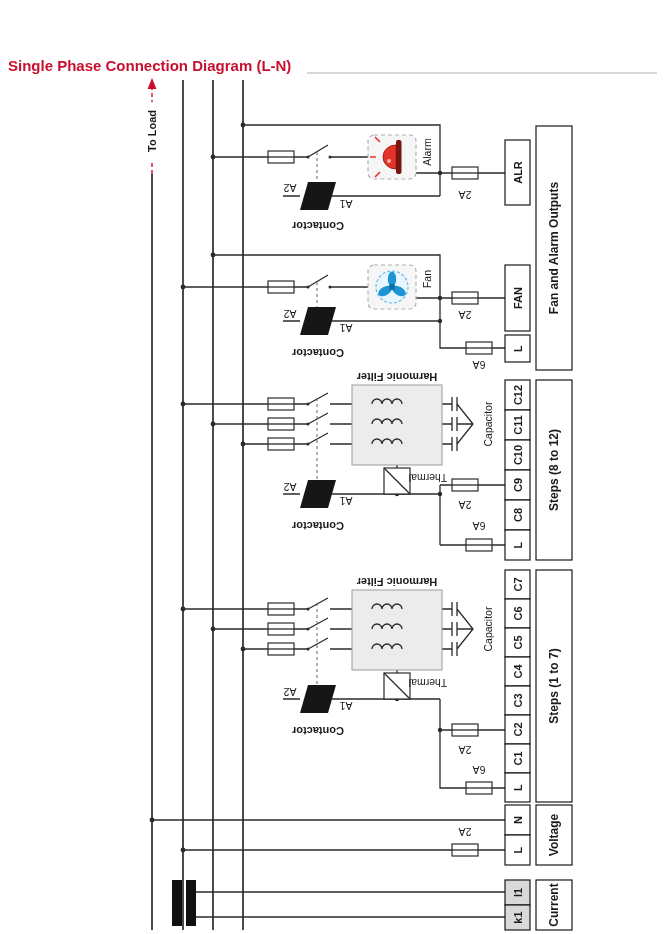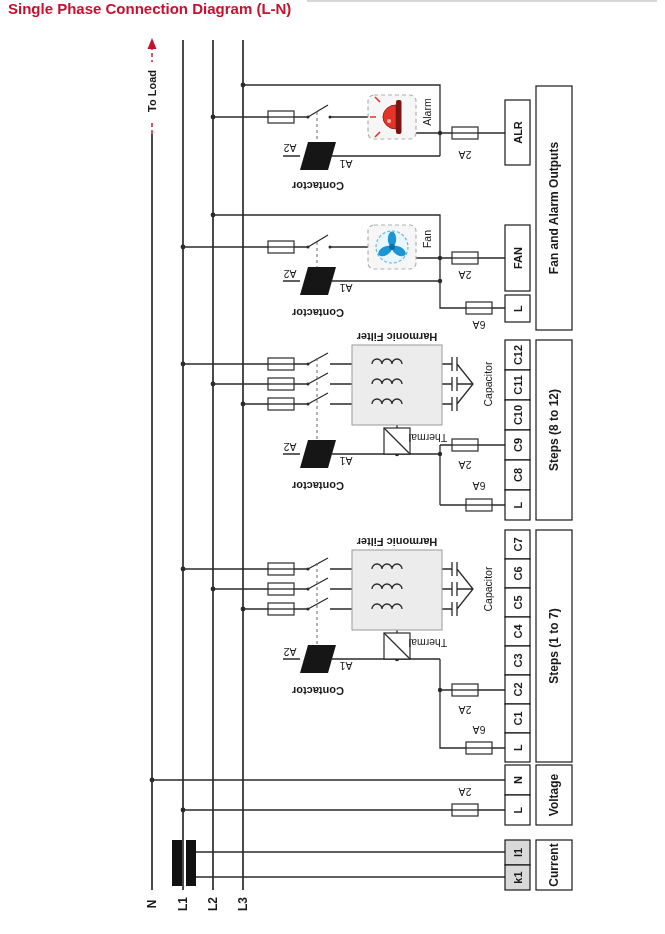--- a/index.html
+++ b/index.html
@@ -1,17 +1,17 @@
 <!DOCTYPE html>
 <html><head>
 <meta charset="utf-8">
 <style>
   html,body { margin:0; padding:0; background:#ffffff; }
   body { width:665px; height:934px; overflow:hidden; font-family:"Liberation Sans",sans-serif; }
-  .header { height:34px; display:flex; align-items:flex-start; gap:16px; padding:0 8px; box-sizing:border-box; }
+  .header { height:34px; display:flex; align-items:flex-end; gap:16px; padding:0 8px; box-sizing:border-box;margin-top:40px; }
   .header h1 { margin:0; font-size:15px; font-weight:bold; color:#C8102E; white-space:nowrap; }
   .header .rule { flex:1; height:2px; background:#d8d8d8; }
   svg text { text-anchor:middle; dominant-baseline:central; fill:#1a1a1a; }
   .w    { stroke:#2b2b2b; stroke-width:1.3; fill:none; }
   .bus  { stroke:#2b2b2b; stroke-width:1.7; fill:none; }
   .dash { stroke:#666; stroke-width:1; stroke-dasharray:3 3; fill:none; }
   .redw { stroke:#C8102E; stroke-width:1.4; fill:none; stroke-dasharray:4 3; }
   .dot  { fill:#2b2b2b; }
   .fuse { fill:#ffffff; stroke:#2b2b2b; stroke-width:1.2; }
   .tbox { fill:#ffffff; stroke:#1a1a1a; stroke-width:1.2; }

